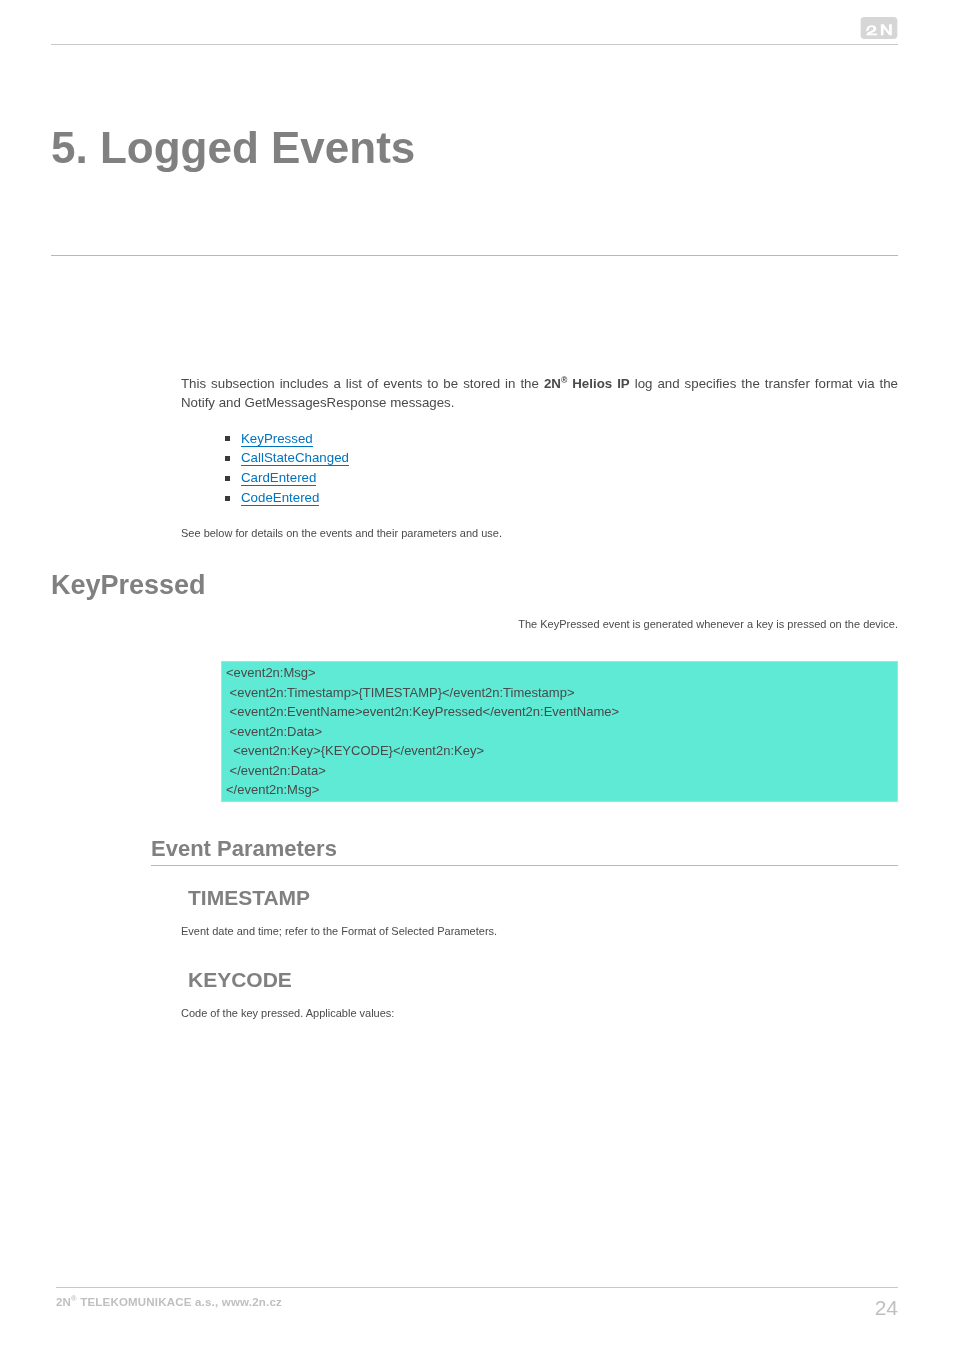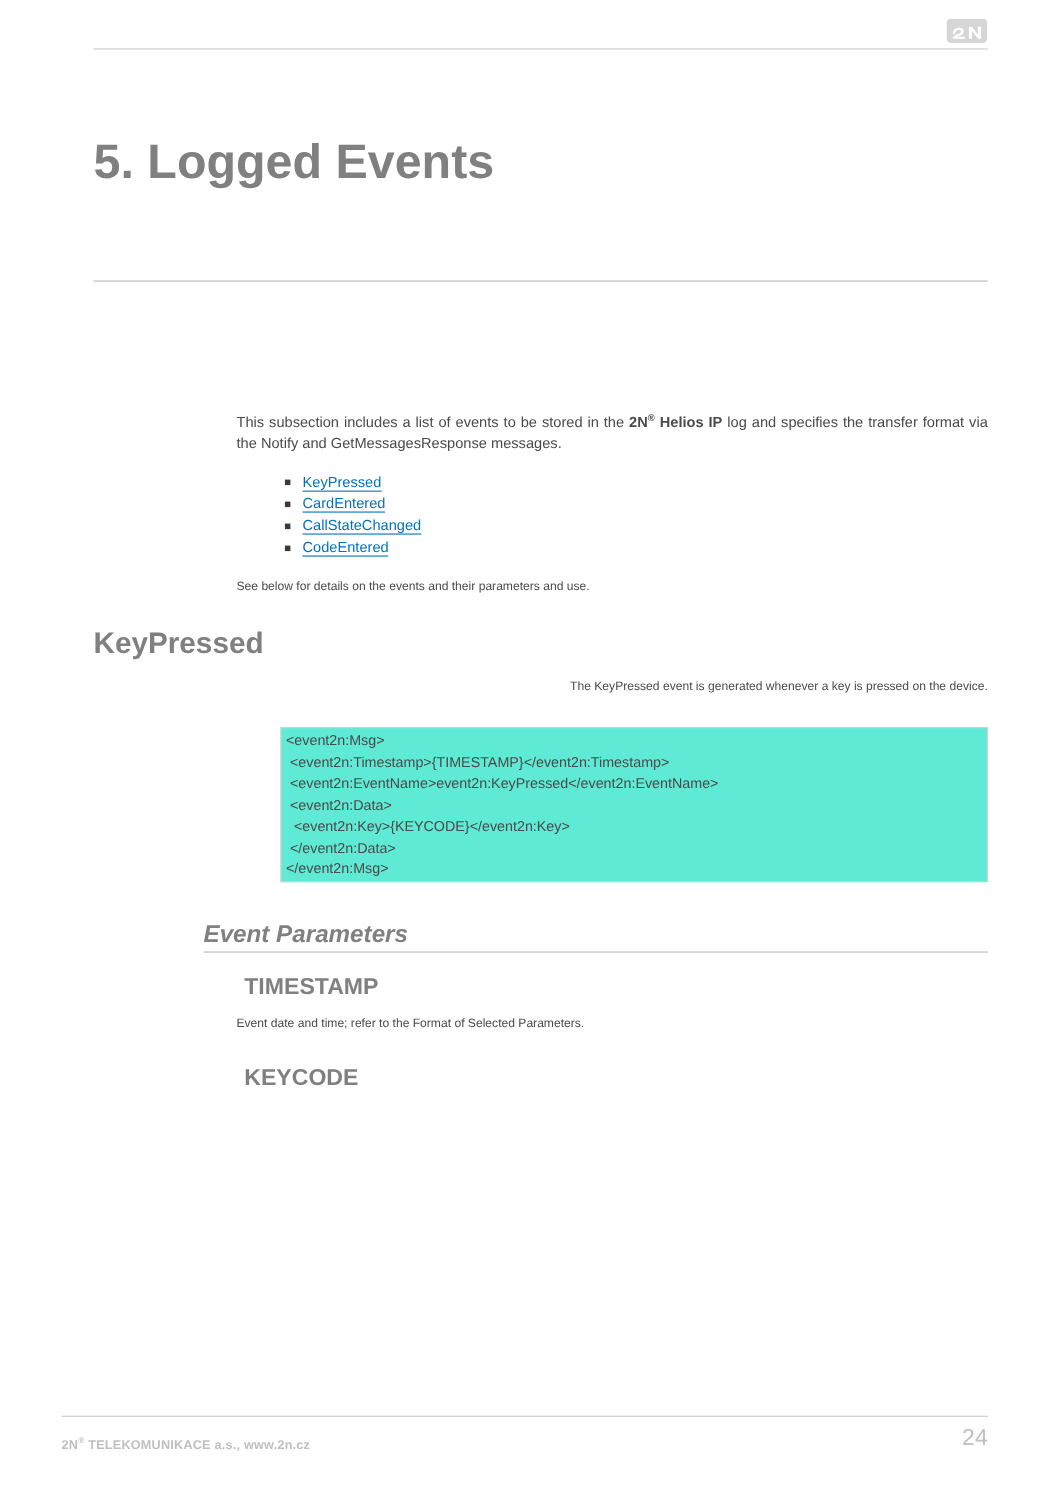--- a/index.html
+++ b/index.html
@@ -4,21 +4,21 @@
 <style>
   * { box-sizing: border-box; margin: 0; padding: 0; }
   html, body { width: 954px; height: 1350px; }
   body {
     font-family: Verdana, Geneva, sans-serif;
     color: #4a4a4a;
     background: #ffffff;
     position: relative;
   }
   .page {
-    padding: 44px 56px 0 85px;
+    padding: 44px 56px 0 51px;
   }
   .top-rule {
     border: none;
     border-top: 1.5px solid #c9c9c9;
     margin-bottom: 0;
   }
   .logo {
     position: absolute;
     top: 17px;
     right: 56px;
@@ -93,21 +93,20 @@
   }
   h3.h3 {
     font-family: Arial, Helvetica, sans-serif;
     font-weight: bold;
     font-size: 22px;
     color: #808080;
     border-bottom: 1px solid #b8b8b8;
     padding-bottom: 3px;
     margin-bottom: 20px;
     margin-left: 100px;
-    font-style: italic;
   }
   h4.h4 {
     font-family: Arial, Helvetica, sans-serif;
     font-weight: bold;
     font-size: 21px;
     color: #808080;
     margin-left: 137px;
     margin-bottom: 14px;
   }
   .h4-block { margin-bottom: 22px; }
@@ -125,21 +124,21 @@
   }
   .footer {
     position: absolute;
     left: 56px;
     right: 56px;
     bottom: 30px;
     border-top: 1.5px solid #c9c9c9;
     padding-top: 8px;
     display: flex;
     justify-content: space-between;
-    align-items: flex-end;
+    align-items: flex-start;
   }
   .footer-left {
     font-family: Verdana, Geneva, sans-serif;
     font-weight: bold;
     font-size: 11.5px;
     color: #bfbfbf;
     letter-spacing: 0.2px;
   }
   .footer-right {
     font-family: Verdana, Geneva, sans-serif;
@@ -167,22 +166,22 @@
 
   <hr class="section-rule">
 
   <div class="body-col">
     <p class="intro">
       <span>This subsection includes a list of events to be stored in the </span><strong><span>2N</span><sup class="reg">®</sup><span> Helios IP</span></strong><span> log and specifies the transfer format via the Notify and GetMessagesResponse messages.</span>
     </p>
 
     <ul class="link-list">
       <li><a href="#" class="doc-link">KeyPressed</a></li>
+      <li><a href="#" class="doc-link">CallStateChanged</a></li>
       <li><a href="#" class="doc-link">CardEntered</a></li>
-      <li><a href="#" class="doc-link">CallStateChanged</a></li>
       <li><a href="#" class="doc-link">CodeEntered</a></li>
     </ul>
 
     <p class="plain">See below for details on the events and their parameters and use.</p>
   </div>
 
   <h2 class="h2">KeyPressed</h2>
 
   <div class="body-col sp-block">
     <p class="plain">The KeyPressed event is generated whenever a key is pressed on the device.</p>
@@ -200,20 +199,23 @@
 
   <div class="h4-block">
     <h4 class="h4">TIMESTAMP</h4>
     <div class="body-col">
       <p class="plain">Event date and time; refer to the Format of Selected Parameters.</p>
     </div>
   </div>
 
   <div class="h4-block">
     <h4 class="h4">KEYCODE</h4>
+    <div class="body-col">
+      <p class="plain">Code of the key pressed. Applicable values:</p>
+    </div>
   </div>
 
 </div>
 
 <div class="footer">
   <span class="footer-left">
     <span>2N</span><sup class="reg">®</sup><span> TELEKOMUNIKACE a.s., www.2n.cz</span>
   </span>
   <span class="footer-right">24</span>
 </div>

